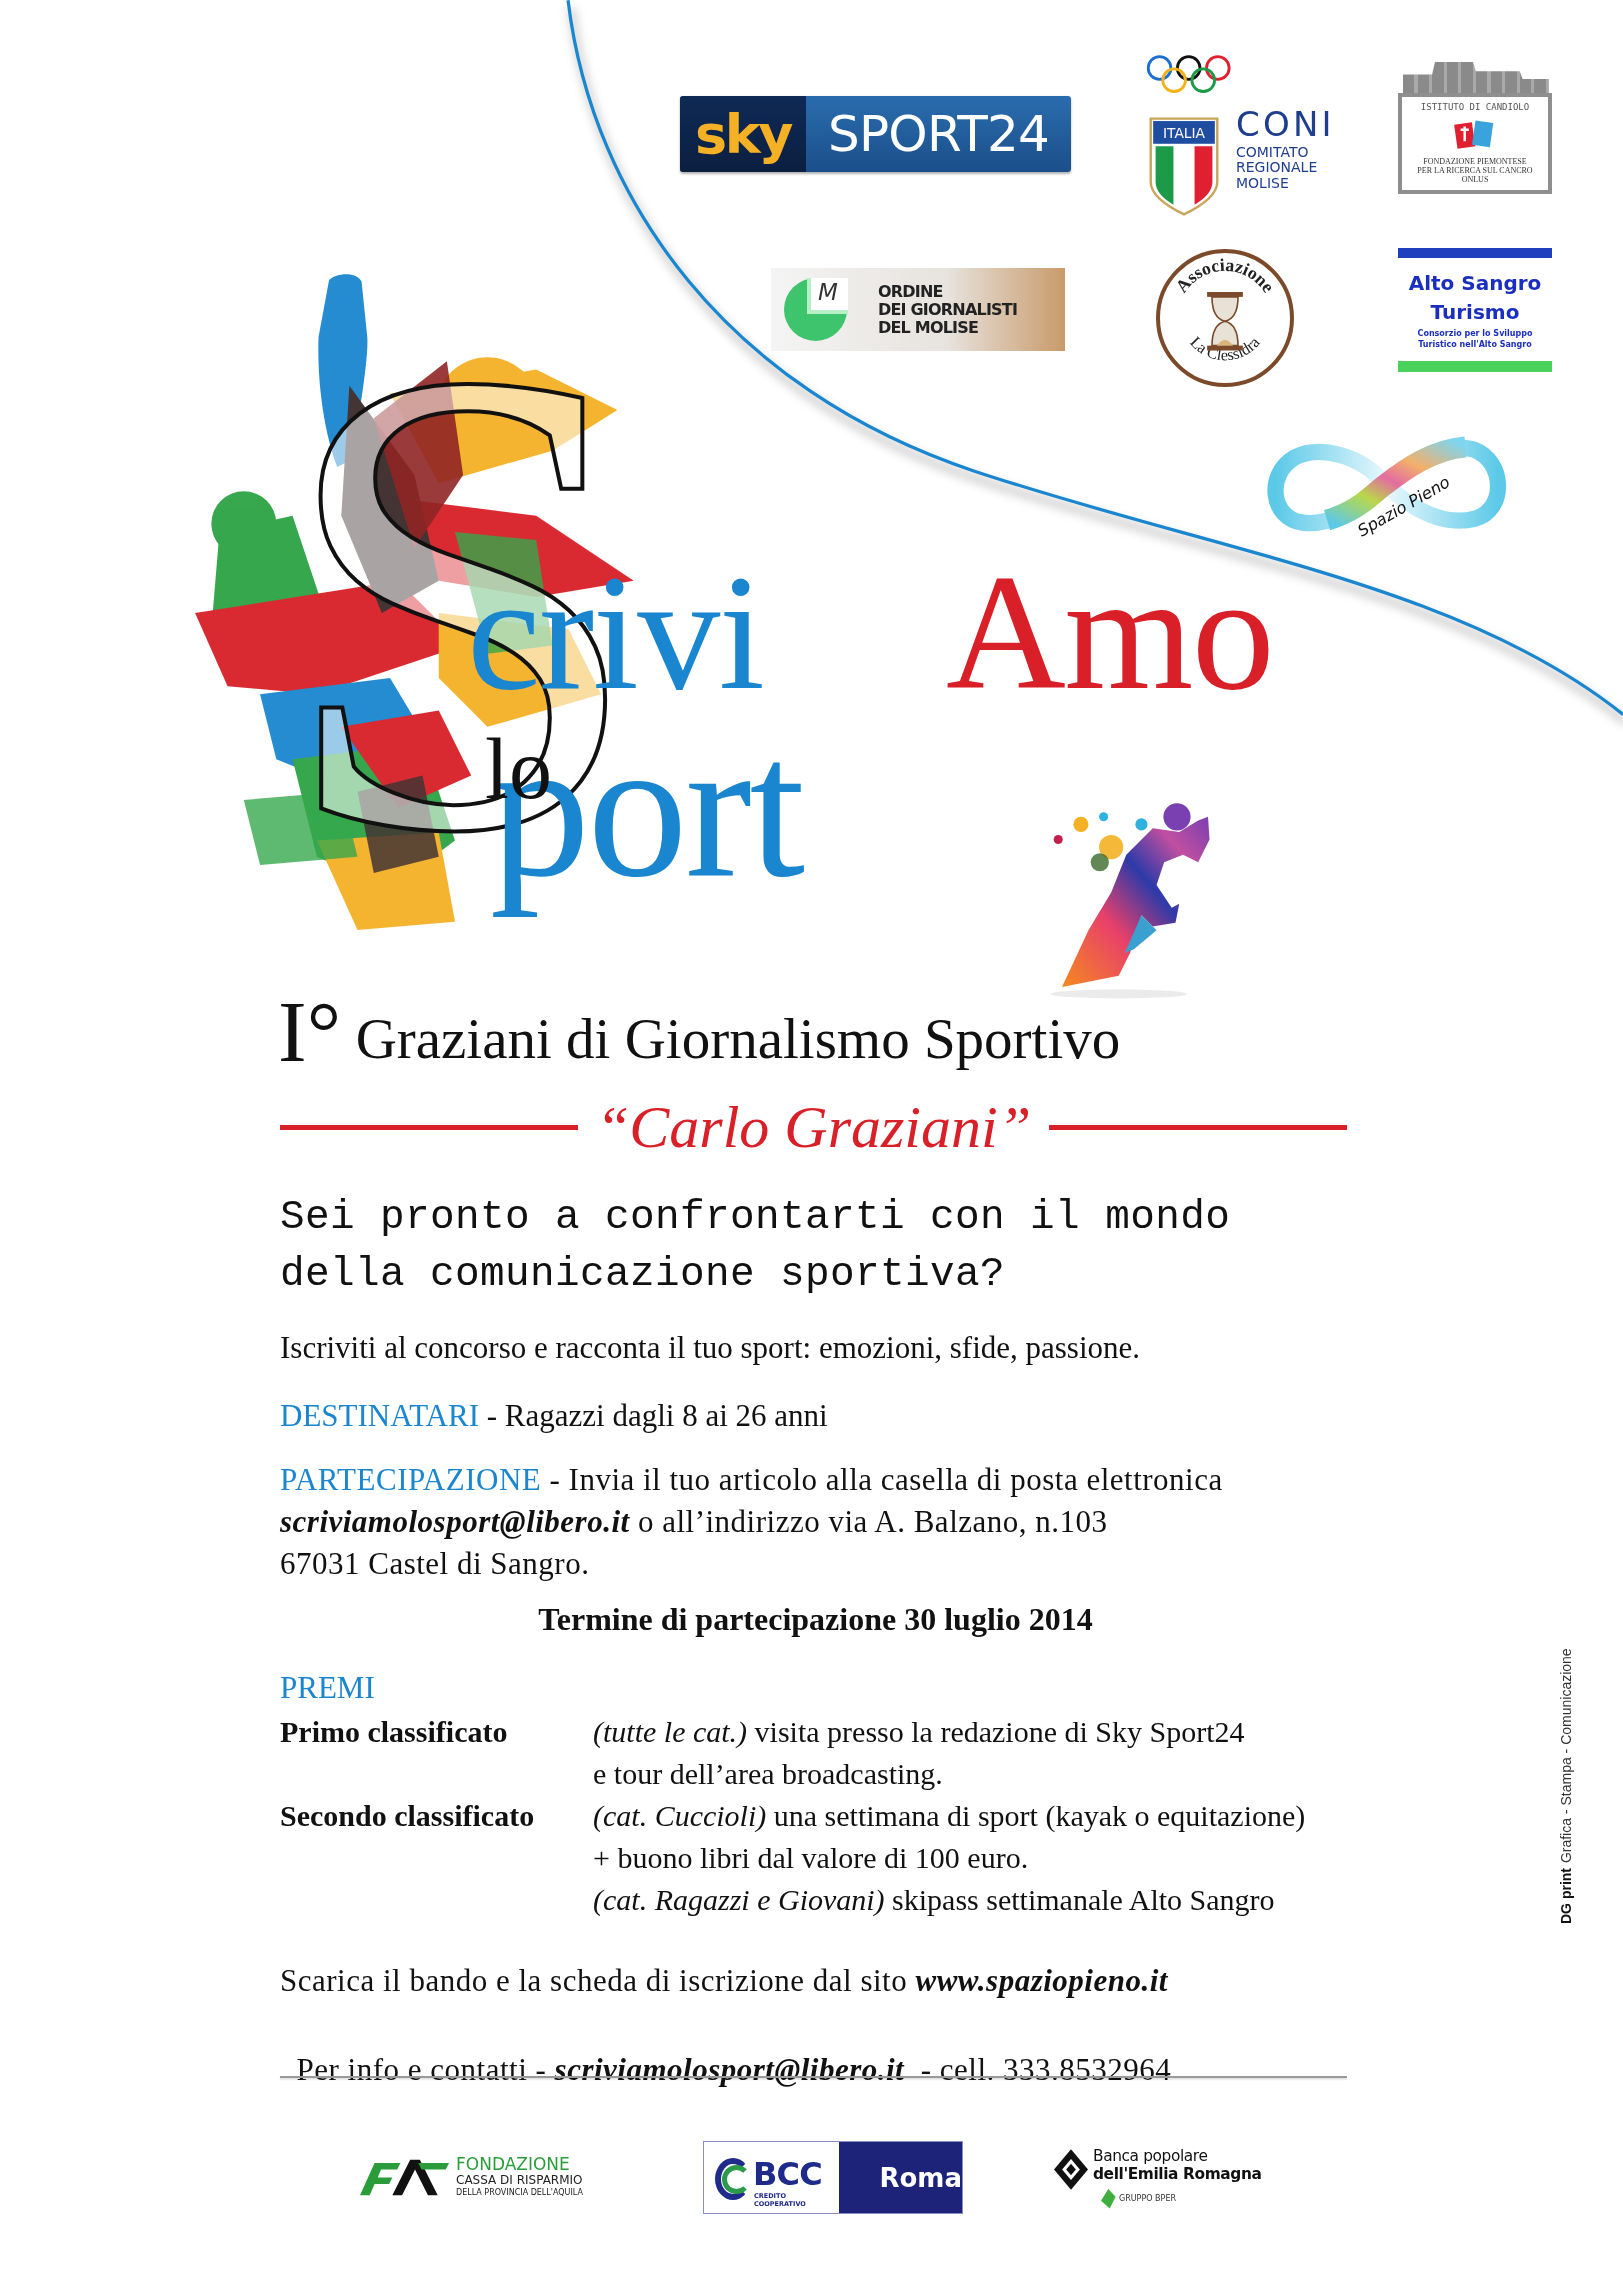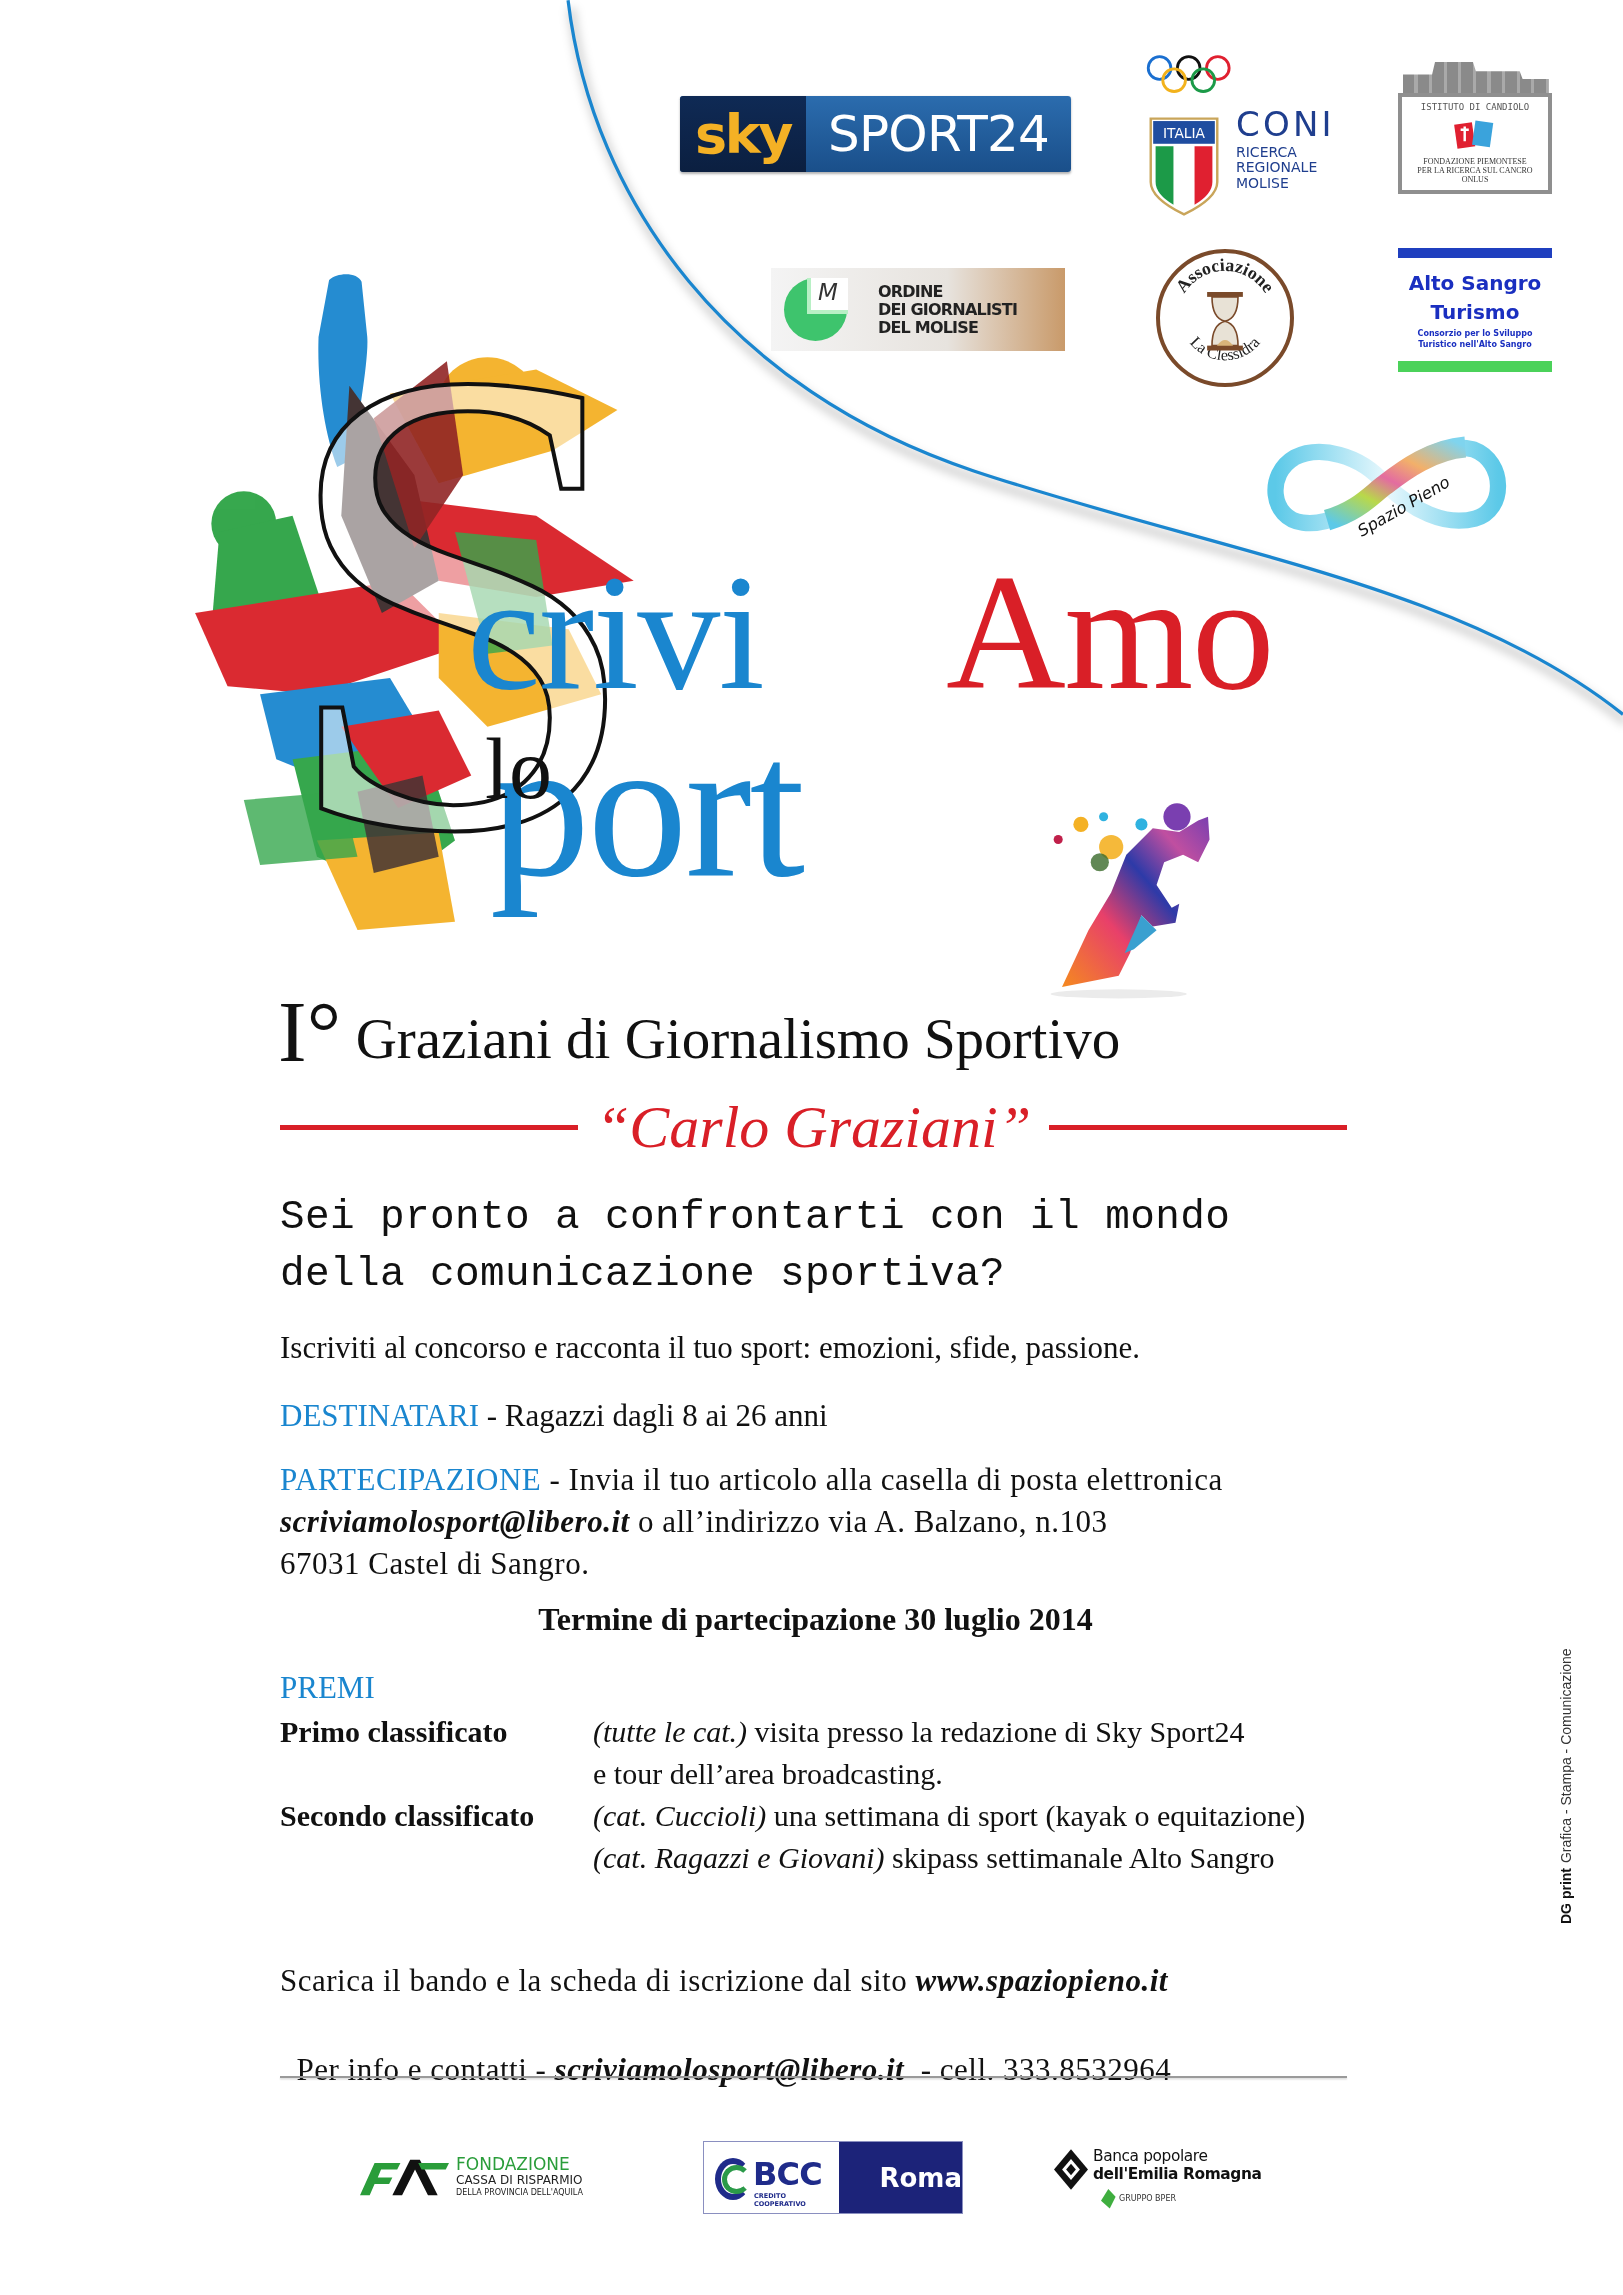--- a/index.html
+++ b/index.html
@@ -137,21 +137,21 @@
   </svg>
   <svg class="shield" viewBox="0 0 86 122">
     <path d="M2,2 H84 V80 Q84,100 43,120 Q2,100 2,80 Z" fill="#fff" stroke="#c9a55a" stroke-width="3"></path>
     <rect x="5" y="5" width="76" height="28" fill="#1f4da0"></rect>
     <text x="43" y="26" font-family="DejaVu Sans, sans-serif" font-size="17" fill="#fff" text-anchor="middle">ITALIA</text>
     <path d="M8,36 H30 V108 Q8,95 8,80 Z" fill="#1c9a48"></path>
     <path d="M56,36 H78 V80 Q78,95 56,108 Z" fill="#e02030"></path>
   </svg>
   <div class="coni-name">CONI</div>
   <div class="coni-sub">
-    <div>RICERCA</div>
+    <div>COMITATO</div>
     <div>REGIONALE</div>
     <div>MOLISE</div>
   </div>
 </div>
 
 <div class="logo candiolo">
   <div class="bld"></div>
   <div class="box">
     <div class="t1">ISTITUTO DI CANDIOLO</div>
     <svg class="mark" viewBox="0 0 50 38">
@@ -317,20 +317,21 @@
   <div>
     <span class="lbl">Primo classificato</span><span class="it">(tutte le cat.)</span><span> visita presso la redazione di Sky Sport24</span>
   </div>
   <div class="indent">e tour dell’area broadcasting.</div>
 </div>
 
 <div class="prize" style="top:1795px;">
   <div>
     <span class="lbl">Secondo classificato</span><span class="it">(cat. Cuccioli)</span><span> una settimana di sport (kayak o equitazione)</span>
   </div>
+  <div class="indent">+ buono libri dal valore di 100 euro.</div>
   <div class="indent">
     <span class="it">(cat. Ragazzi e Giovani)</span><span> skipass settimanale Alto Sangro</span>
   </div>
 </div>
 
 <div class="body-text" style="top:1960px; letter-spacing:0.5px;">
   <span>Scarica il bando e la scheda di iscrizione dal sito </span><span class="email">www.spaziopieno.it</span>
 </div>
 <div class="body-text" style="top:2007px; letter-spacing:0.5px; white-space:pre;">
   <span>Per info e contatti - </span><span class="email">scriviamolosport@libero.it</span><span>  - cell. 333.8532964</span>

